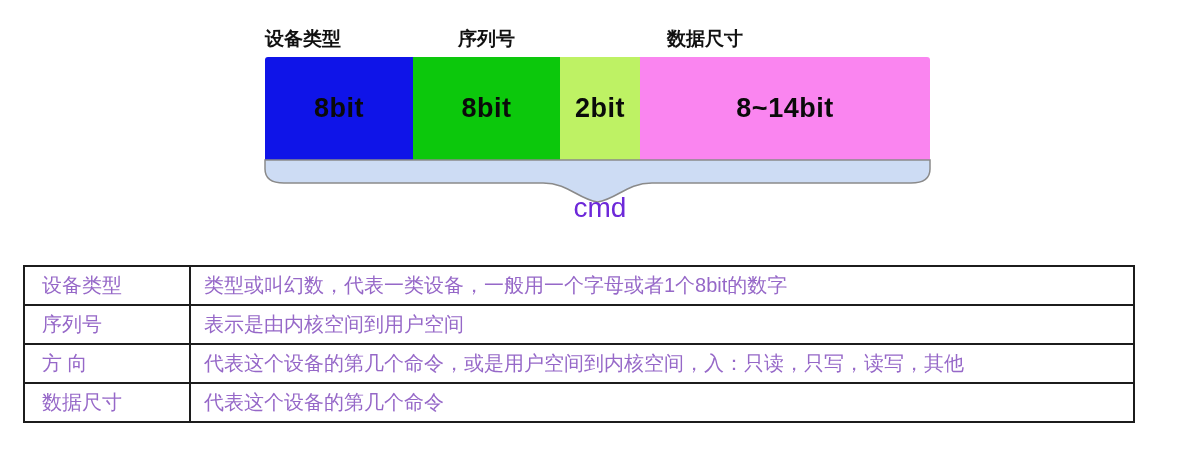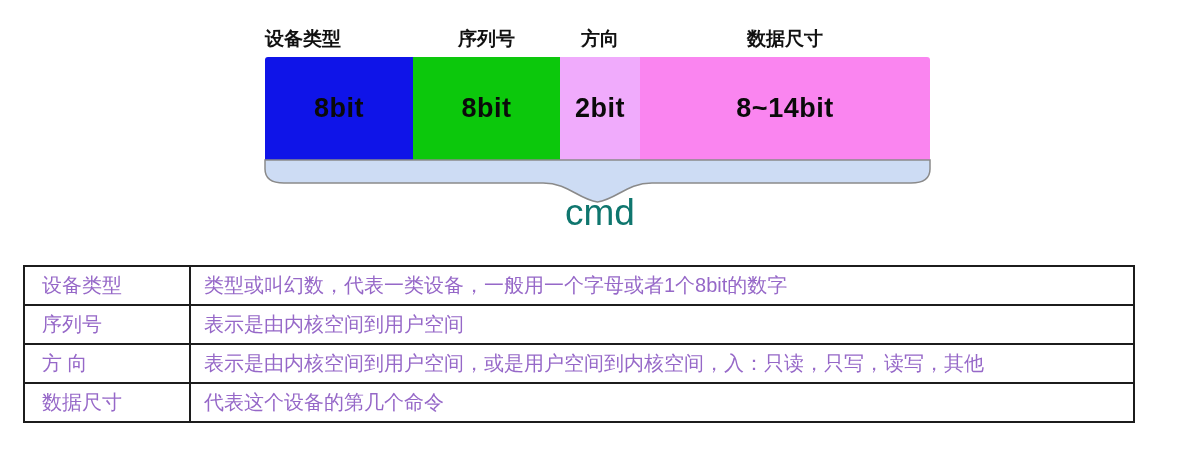--- a/index.html
+++ b/index.html
@@ -39,21 +39,21 @@
   .f1{width:147px;}
   .f2{width:80px;}
   .f3{width:290px;}
   .block.f0{border-radius:3px 0 0 0;}
   .block.f3{border-radius:0 3px 0 0;align-items:center;}
 
   .brace-svg{position:absolute;left:258px;top:159px;width:684px;height:52px;}
 
   .cmd-caption{
     position:absolute;left:500px;top:192px;width:200px;
-    text-align:center;font-size:37px;color:#0f766e;
+    text-align:center;font-size:28px;color:#6d28d9;
   }
 
   
   .desc-table{
     position:absolute;left:23px;top:265px;width:1112px;
     border-collapse:collapse;table-layout:fixed;
     color:#9668c8;
   }
   .desc-table td{
     border:2px solid #1c1c1c;
@@ -68,32 +68,31 @@
 </head>
 <body>
 
 <div class="canvas">
 
   <div class="diagram">
 
     <div class="labels-row">
       <span class="flabel f0">设备类型</span>
       <span class="flabel f1">序列号</span>
-      <span class="flabel f2">方向</span>
       <span class="flabel f3">数据尺寸</span>
     </div>
 
     <div class="blocks-row">
       <div class="block f0" style="background: rgb(15, 20, 232);">
         <span class="bits">8bit</span>
       </div>
       <div class="block f1" style="background: rgb(12, 200, 12);">
         <span class="bits">8bit</span>
       </div>
-      <div class="block f2" style="background: #f0abfc;">
+      <div class="block f2" style="background: #bef264;">
         <span class="bits">2bit</span>
       </div>
       <div class="block f3" style="background: rgb(250, 133, 240);">
         <span class="bits">8~14bit</span>
       </div>
     </div>
 
     <svg class="brace-svg" viewBox="0 0 684 52" xmlns="http://www.w3.org/2000/svg">
       <path id="brace-path" d="M 7 1 L 672 1 L 672 10 Q 672 24 653 24 L 394 24
                C 369 24 359 40 339.5 43
@@ -108,21 +107,21 @@
       <tr>
         <td class="term">设备类型</td>
         <td class="desc">类型或叫幻数，代表一类设备，一般用一个字母或者1个8bit的数字</td>
       </tr>
       <tr>
         <td class="term">序列号</td>
         <td class="desc">表示是由内核空间到用户空间</td>
       </tr>
       <tr>
         <td class="term">方 向</td>
-        <td class="desc">表示是由内核空间到用户空间，或是用户空间到内核空间，入：只读，只写，读写，其他</td>
+        <td class="desc">代表这个设备的第几个命令，或是用户空间到内核空间，入：只读，只写，读写，其他</td>
       </tr>
       <tr>
         <td class="term">数据尺寸</td>
         <td class="desc">代表这个设备的第几个命令</td>
       </tr>
     </tbody>
   </table>
 
 </div>
 

